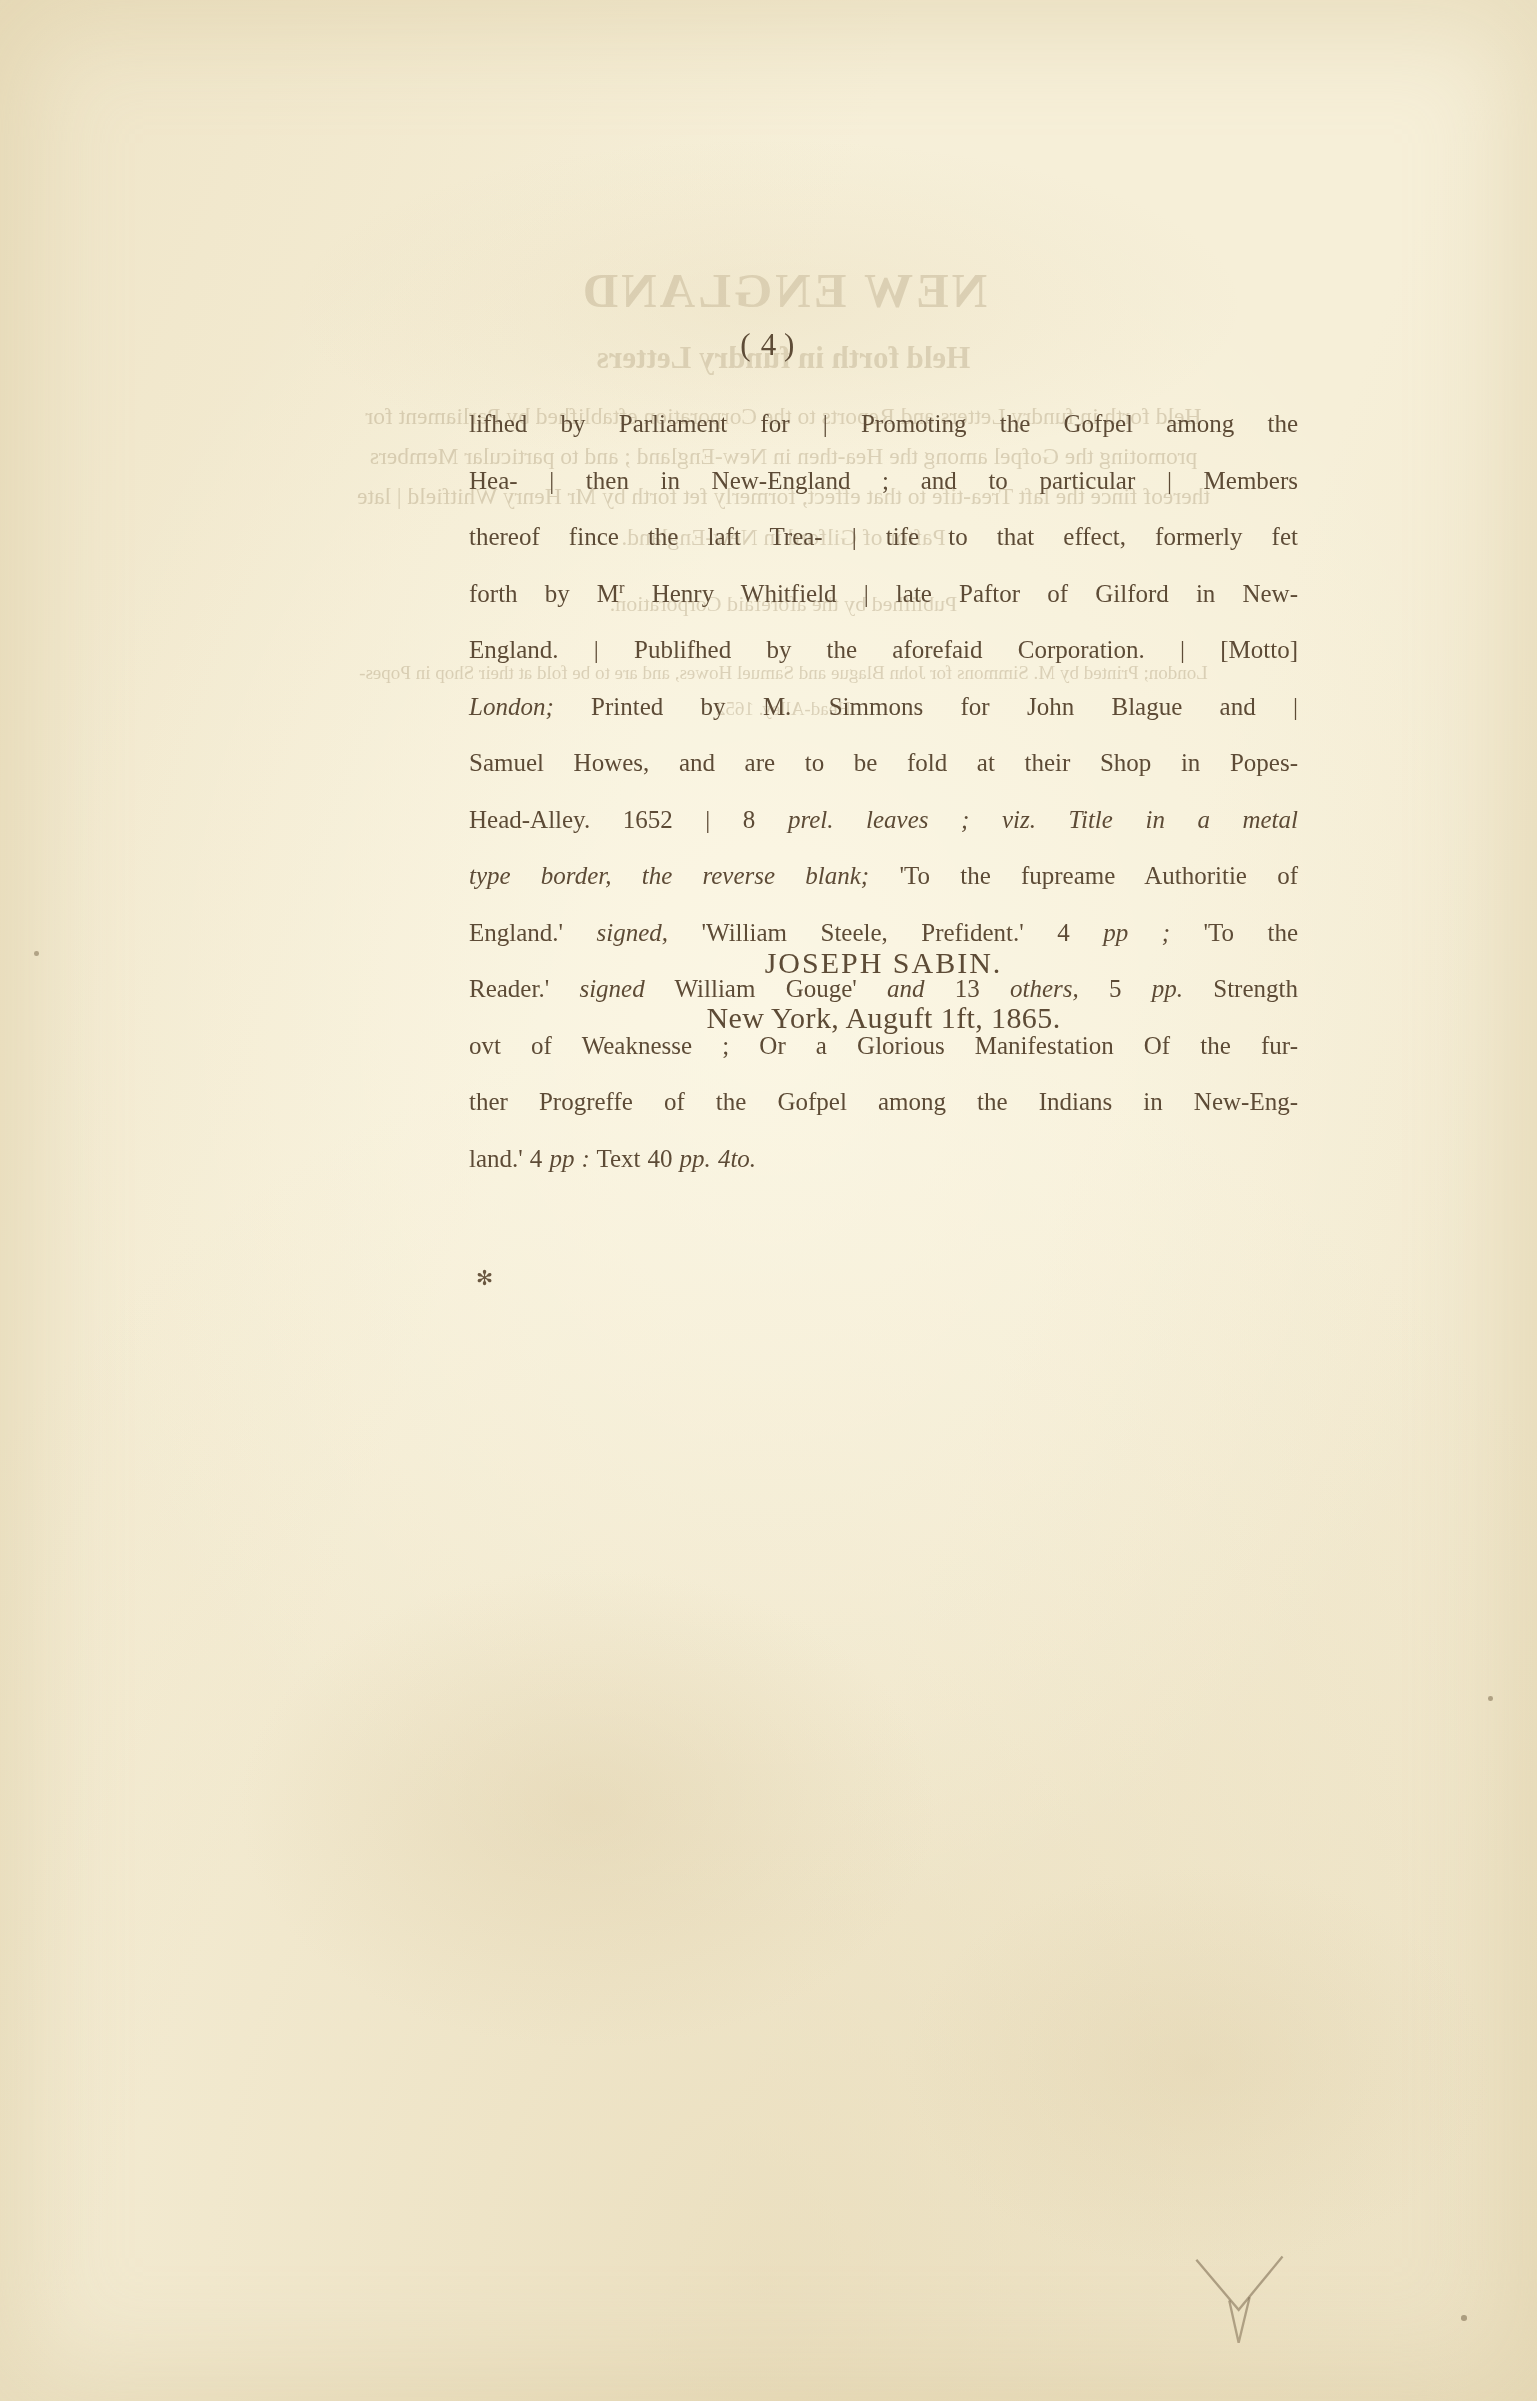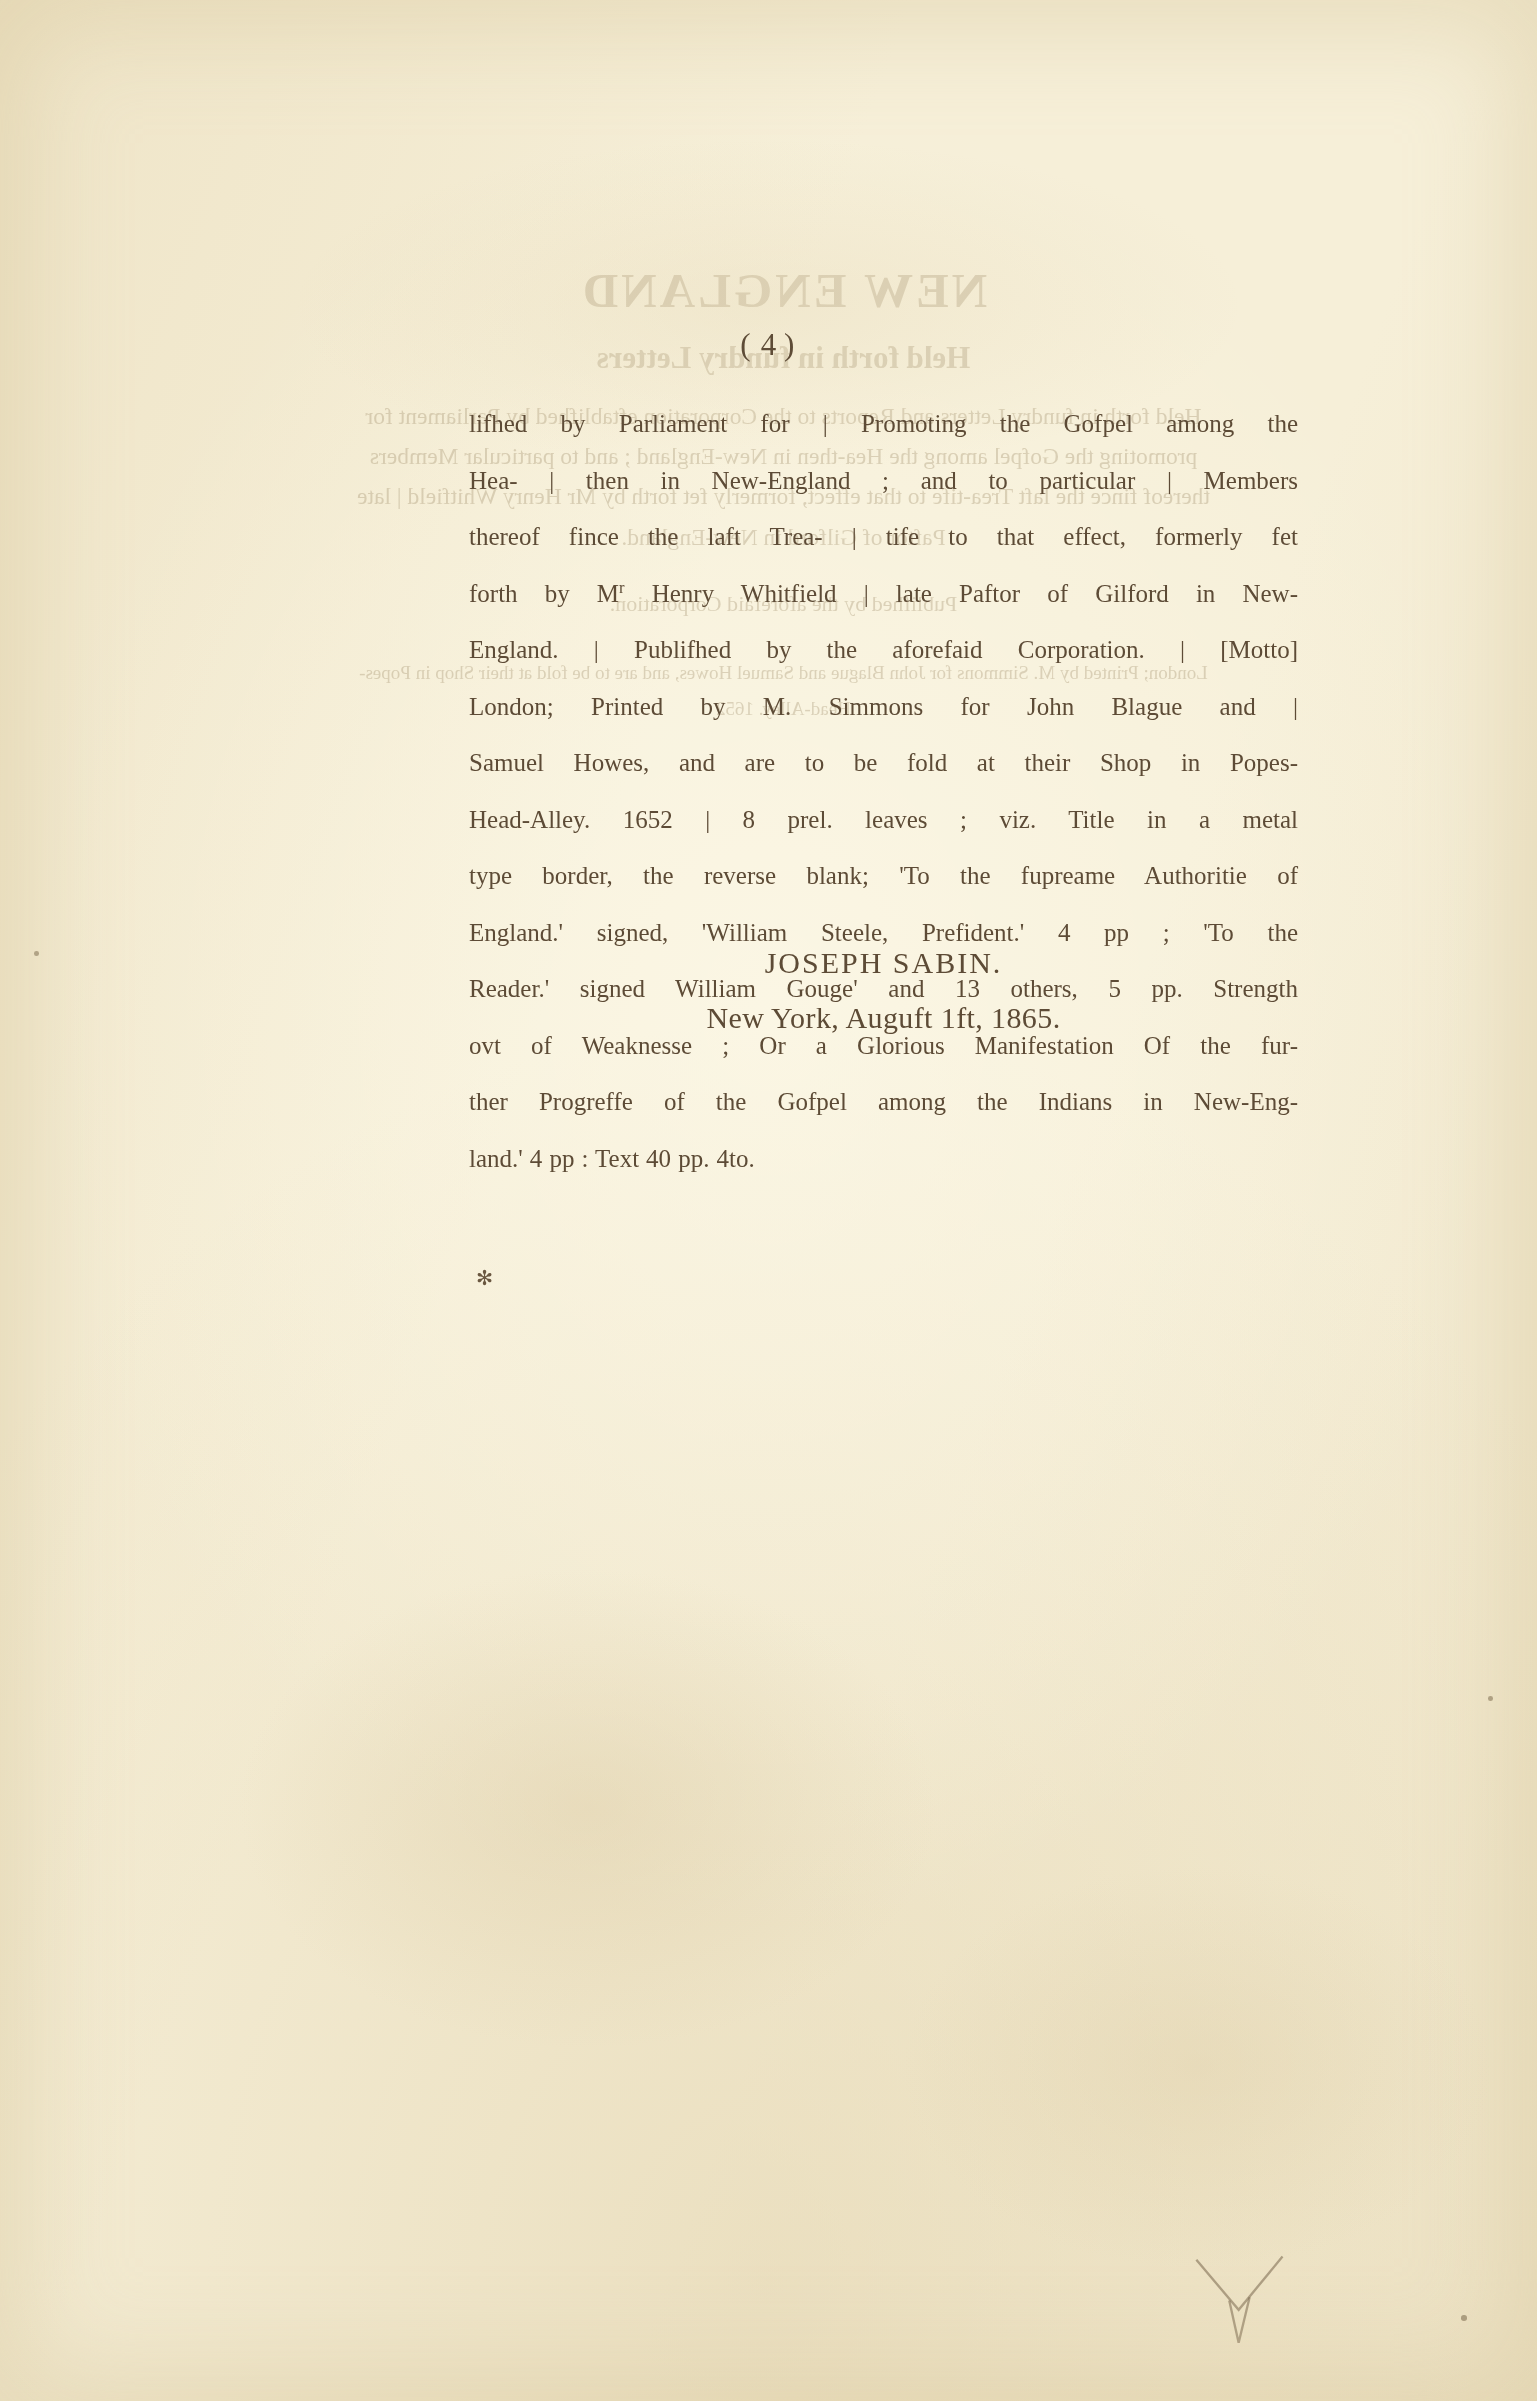--- a/index.html
+++ b/index.html
@@ -115,21 +115,21 @@
     word-spacing: 0.8px;
   }
   .body-block p {
     margin: 16px;
     text-align: justify;
     text-align-last: justify;
   }
   .body-block p.last {
     text-align-last: left;
   }
-  .it { }
+  .it { font-style: italic; }
   .sup {
     font-size: 0.66em;
     vertical-align: super;
     font-style: normal;
   }
 
   .signature {
     position: absolute;
     left: 453px;
     top: 946px;

